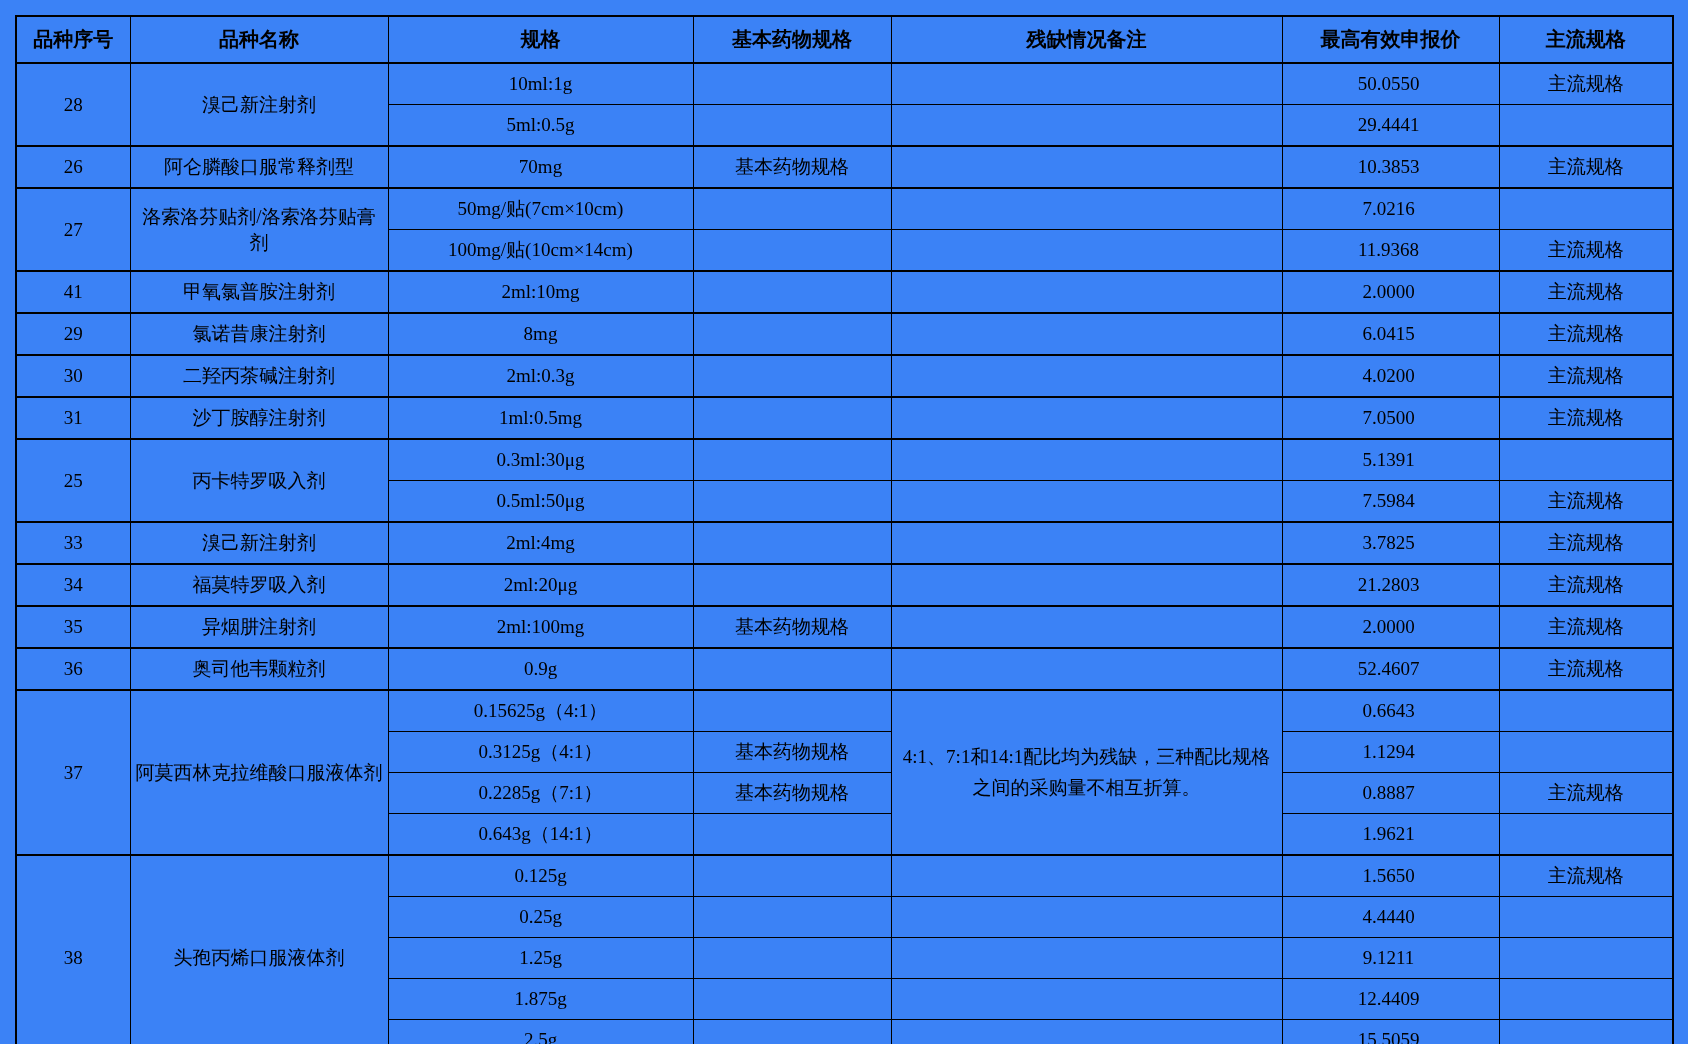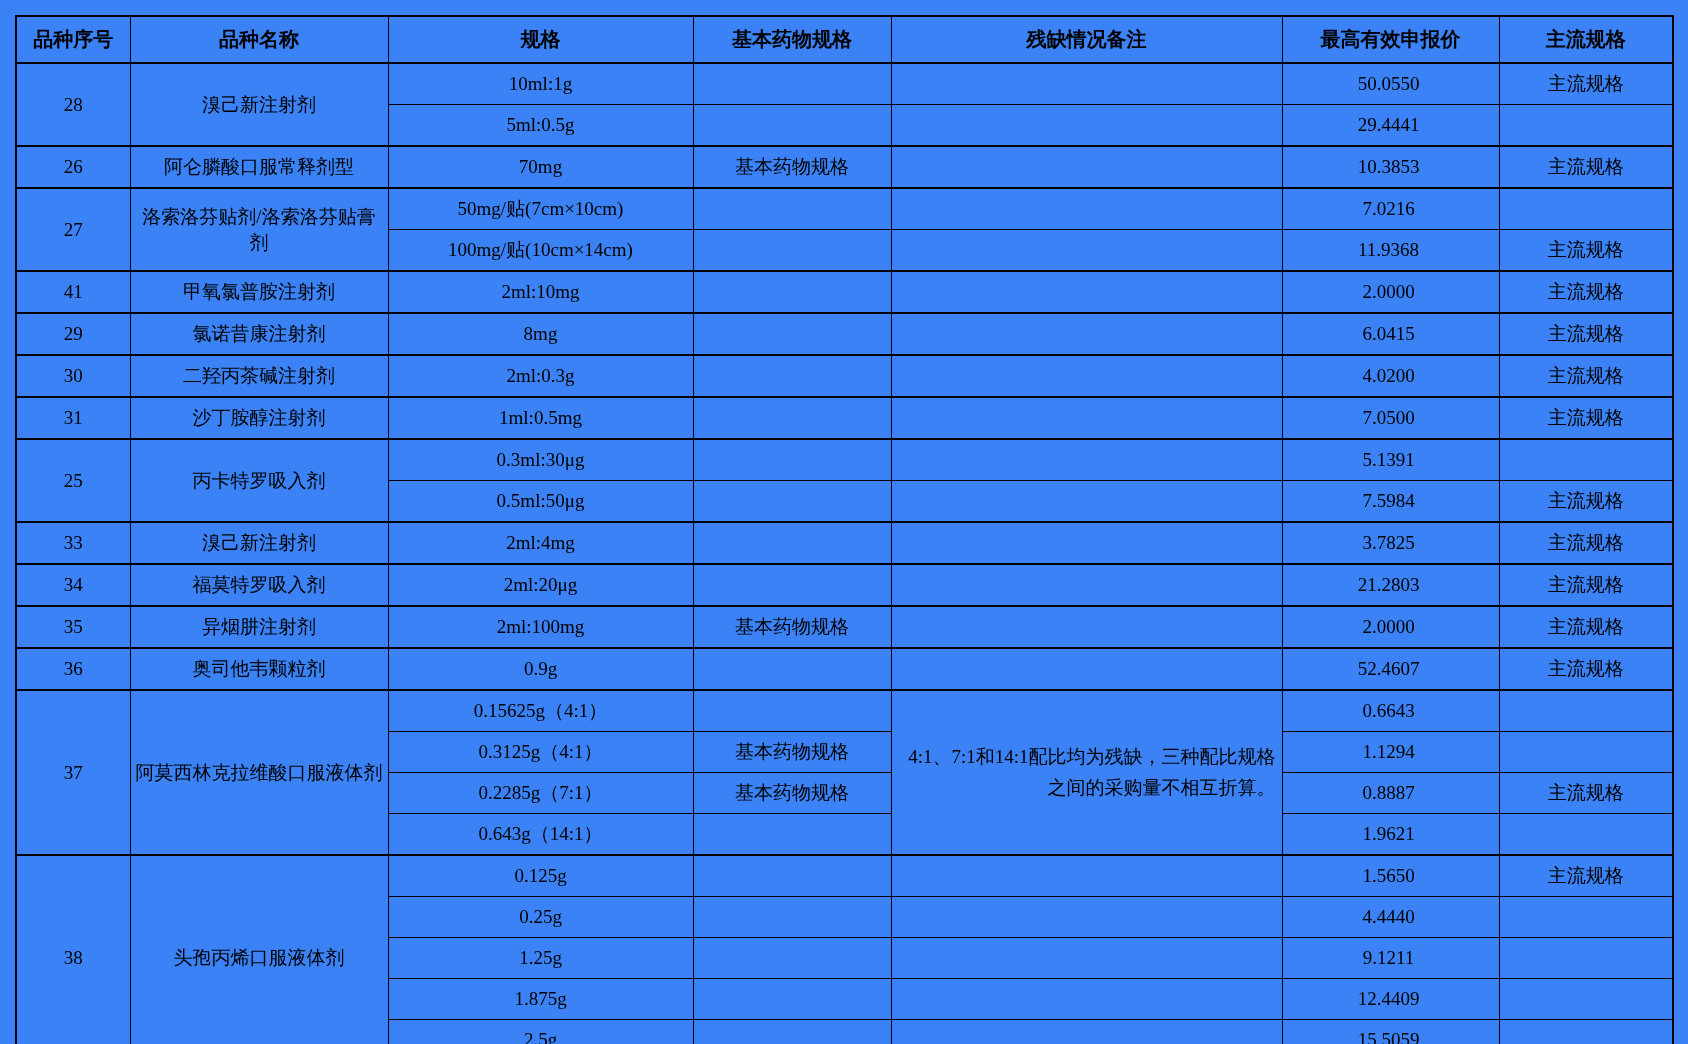--- a/index.html
+++ b/index.html
@@ -44,21 +44,21 @@
     font-size: 19px;
     height: 38px;
     text-align: center;
     padding: 1px 3px;
     line-height: 1.35;
   }
   .price-table td.col-price {
     padding-right: 7px;
   }
   .price-table td.col-note.has-note {
-    text-align: right;
+    text-align: center;
     padding: 2px 6px;
     line-height: 1.6;
   }
   .price-table tr.group-start td {
     border-top: 2px solid #000000;
   }
   col.c-seq   { width: 114px; }
   col.c-name  { width: 258px; }
   col.c-spec  { width: 305px; }
   col.c-basic { width: 198px; }

